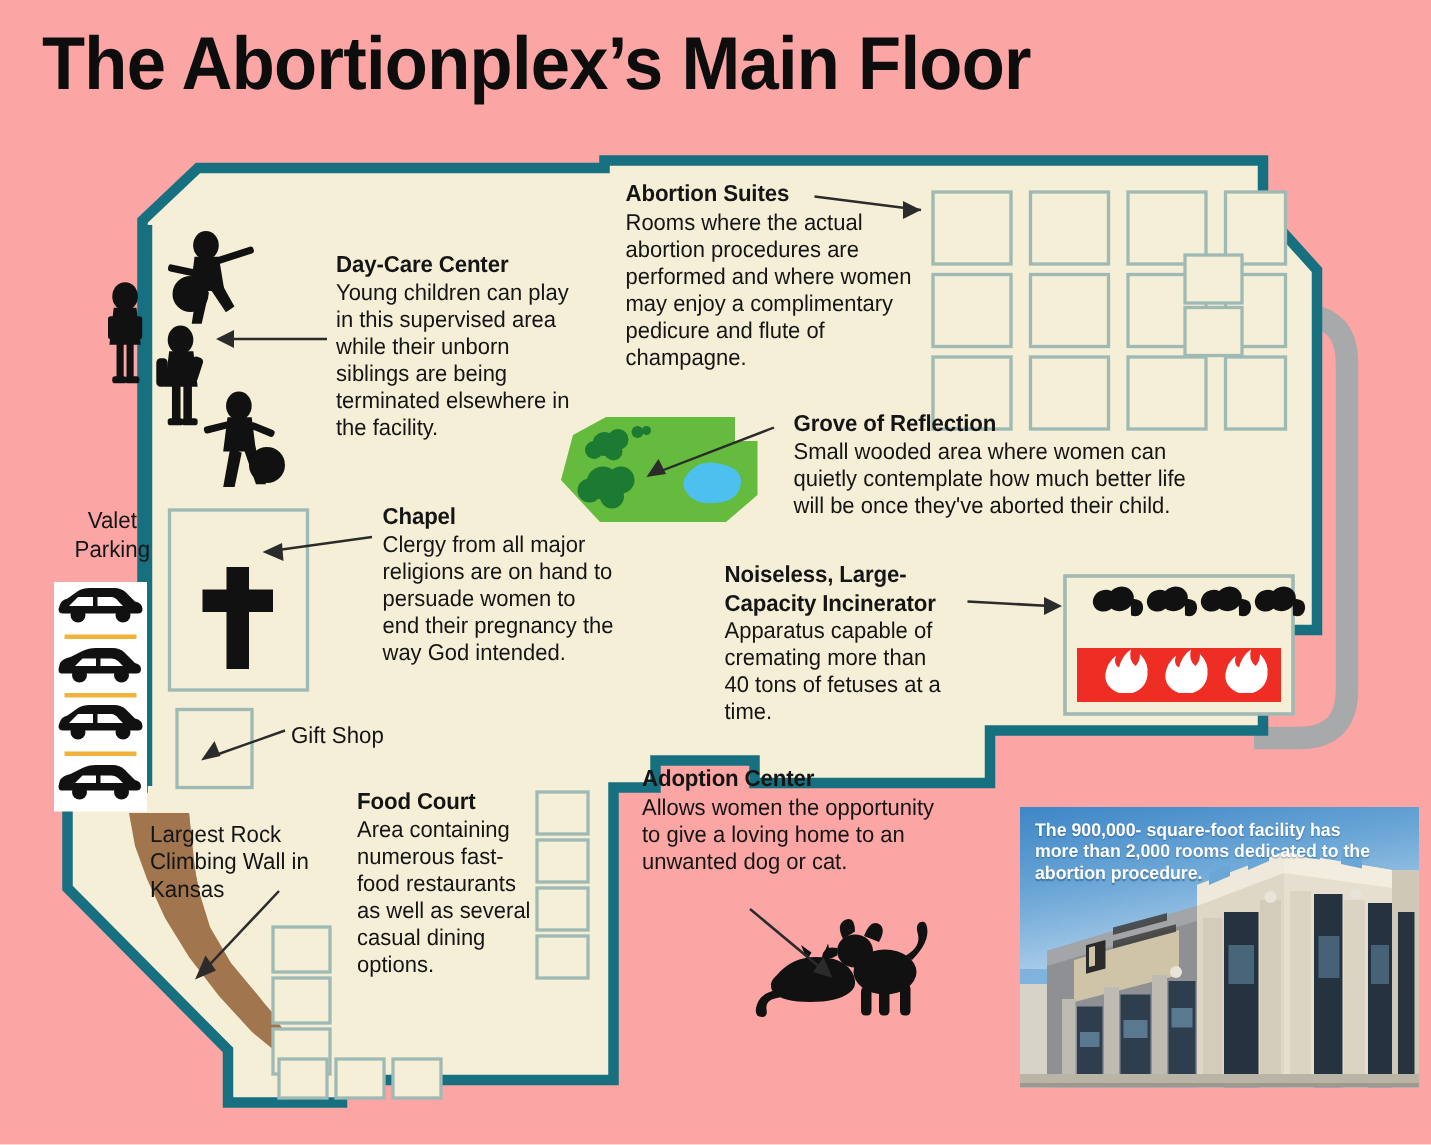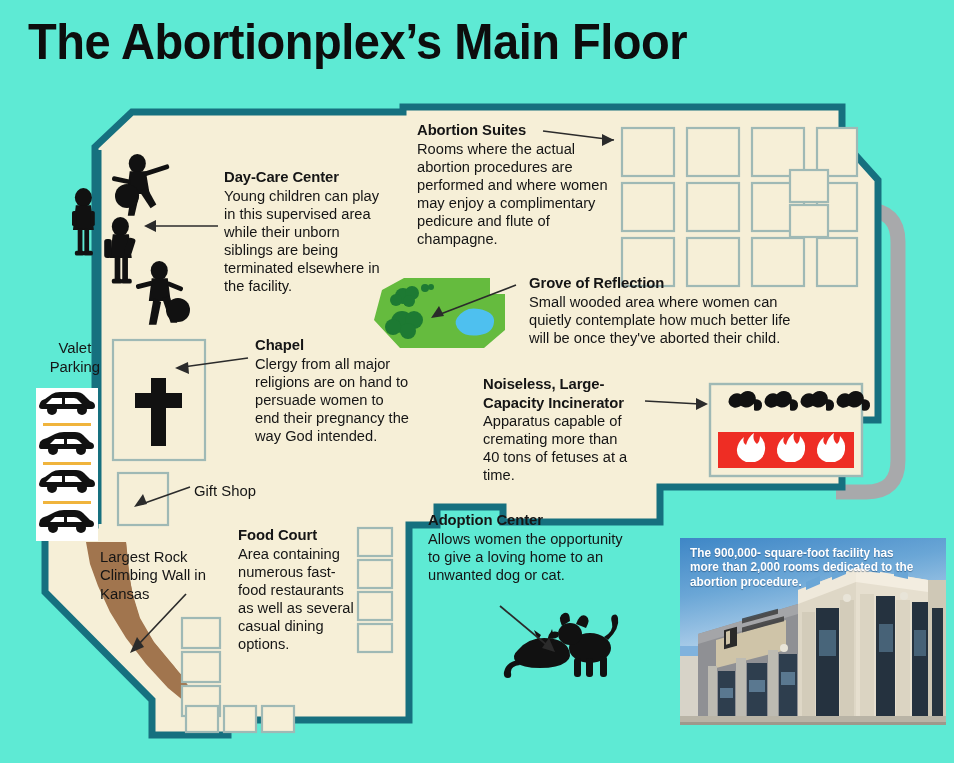--- a/index.html
+++ b/index.html
@@ -3,21 +3,21 @@
 <meta charset="utf-8">
 <style>
   * { box-sizing: border-box; }
   html, body { margin:0; padding:0; background:#ffffff; }
   body {
     width:954px; height:763px;
     font-family:"Liberation Sans", sans-serif;
     position:relative; overflow:hidden;
   }
 
-  #stage { position:absolute; left:0; top:0; width:954px; height:763px; background:#5eead4; }
+  #stage { position:absolute; left:0; top:0; width:954px; height:763px; background:#fca5a5; }
 
   
   #title {
     position:absolute; left:28px; top:14px;
     font-family:"Liberation Sans Narrow","Liberation Sans",sans-serif;
     font-weight:bold; font-size:50px; line-height:56px;
     letter-spacing:-0.5px;
     color:#0d0d0d; white-space:nowrap;
     transform:scaleX(0.94); transform-origin:left top;
   }

